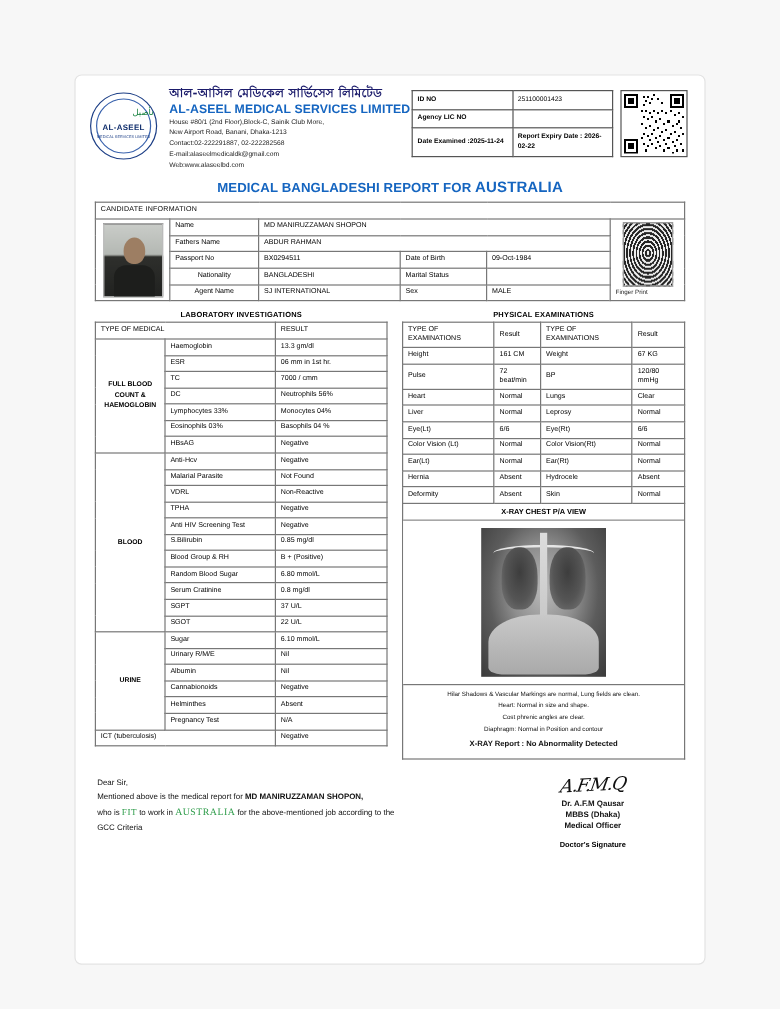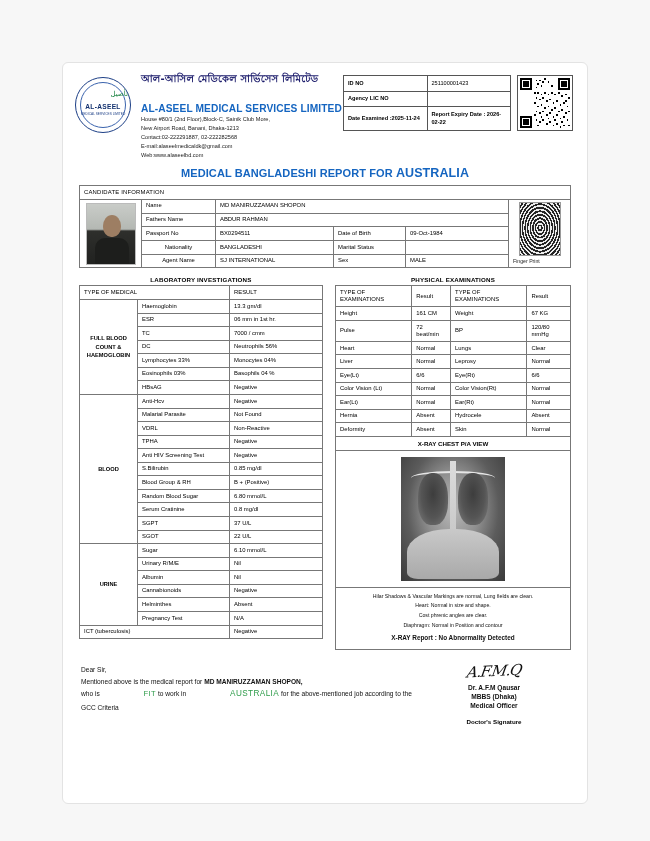--- a/index.html
+++ b/index.html
@@ -44,21 +44,21 @@
     position: absolute; top: 34px; left: 0; right: 0; text-align: center;
     font-size: 3.2px; color: #1d3f86; line-height: 1.35;
   }
   .org { flex: 1 1 auto; padding-left: 4px; }
   .org .bn {
     font-family: "DejaVu Sans", sans-serif; font-size: 10px; font-weight: bold;
     color: #1b1b6b; letter-spacing: .2px; line-height: 1.2;
   }
   .org .en {
     font-size: 10.2px; font-weight: bold; color: #1565c0;
-    letter-spacing: .1px; margin-top: 18px;
+    letter-spacing: .1px; margin-top: 1px;
   }
   .org .addr { font-size: 5.6px; color: #222; line-height: 1.62; margin-top: 1px; }
 
   .idbox { flex: 0 0 232px; display: flex; padding-top: 2px; }
   .idtbl { border-collapse: collapse; width: 168px; }
   .idtbl td {
     border: 0.8px solid #555; font-size: 5.6px; padding: 3px 4px;
     vertical-align: middle; line-height: 1.3;
   }
   .idtbl td.k { font-weight: bold; width: 62px; }
@@ -164,21 +164,21 @@
   }
   .xray-findings { border-top: 0.8px solid #777; padding: 4px 4px 5px 4px; text-align: center; }
   .xray-findings div { font-size: 5.2px; line-height: 1.85; color: #111; }
   .xray-findings .verdict { font-size: 6.4px; font-weight: bold; margin-top: 2px; }
 
   
   .footer { display: flex; margin: 12px 6px 0 6px; }
   .decl { flex: 1 1 auto; font-size: 6.6px; line-height: 1.75; color: #111; padding-top: 2px; }
   .decl b { font-weight: bold; }
   .fit, .country {
-    font-family: Liberation Sans, sans-serif; color: #2e9c4a; letter-spacing: .4px; margin-left: 42px;
+    font-family: Liberation Serif, serif; color: #2e9c4a; letter-spacing: .4px;
   }
   .country { font-size: 8.2px; }
   .fit { font-size: 7.6px; }
   .sign { flex: 0 0 150px; text-align: center; position: relative; }
   .sig-mark {
     height: 22px; font-family: "DejaVu Serif", serif; font-size: 15px;
     color: #111; font-style: italic; letter-spacing: -1px;
     transform: skewX(-12deg) rotate(-3deg);
   }
   .sign .dn { font-size: 6.6px; font-weight: bold; line-height: 1.35; color: #111; }

